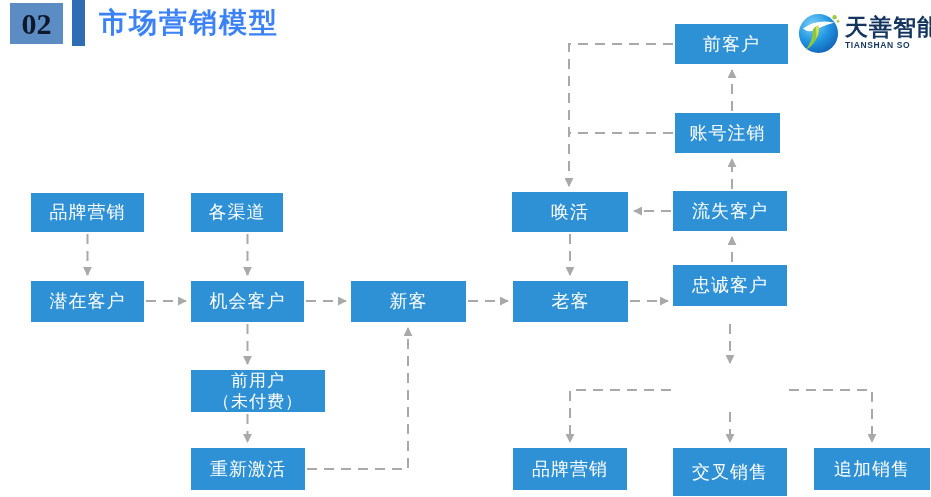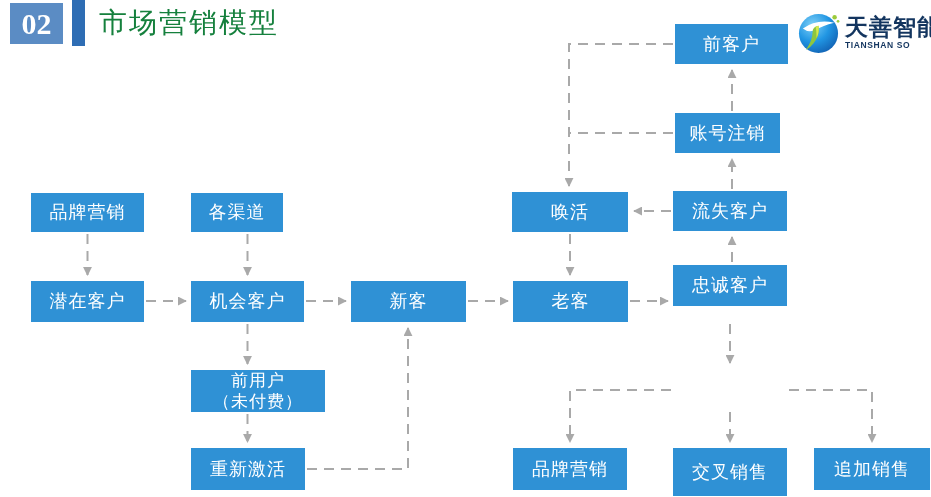--- a/index.html
+++ b/index.html
@@ -6,32 +6,32 @@
   .stage{
     position:relative;
     width:931px;height:497px;
     overflow:hidden;
     background:#ffffff;
     font-family:"Liberation Sans","DejaVu Sans",sans-serif;
   }
   
   .pagenum{
     position:absolute;left:10px;top:3px;width:53px;height:41px;
-    background:#5b8cc4;color:#ffffff;
+    background:#5b8cc4;color:#0f172a;
     font-family:"Liberation Serif","DejaVu Serif",serif;
     font-weight:bold;font-size:30px;
     display:flex;align-items:center;justify-content:center;
   }
   .accent-bar{
     position:absolute;left:72px;top:0;width:13px;height:46px;
     background:#2e6db4;
   }
   .page-title{
     position:absolute;left:99px;top:4px;
-    font-size:28px;font-weight:normal;color:#15803d;letter-spacing:2px;
+    font-size:28px;font-weight:bold;color:#3b82f6;letter-spacing:2px;
     white-space:nowrap;
   }
   
   .logo{
     position:absolute;left:797px;top:11px;
     display:flex;align-items:center;gap:5px;
   }
   .logo-text{display:flex;flex-direction:column;line-height:1;}
   .logo-cn{font-size:23px;font-weight:bold;color:#13355f;letter-spacing:1px;white-space:nowrap;}
   .logo-en{font-size:8.5px;font-weight:bold;color:#13355f;letter-spacing:0.6px;margin-top:2px;white-space:nowrap;}

